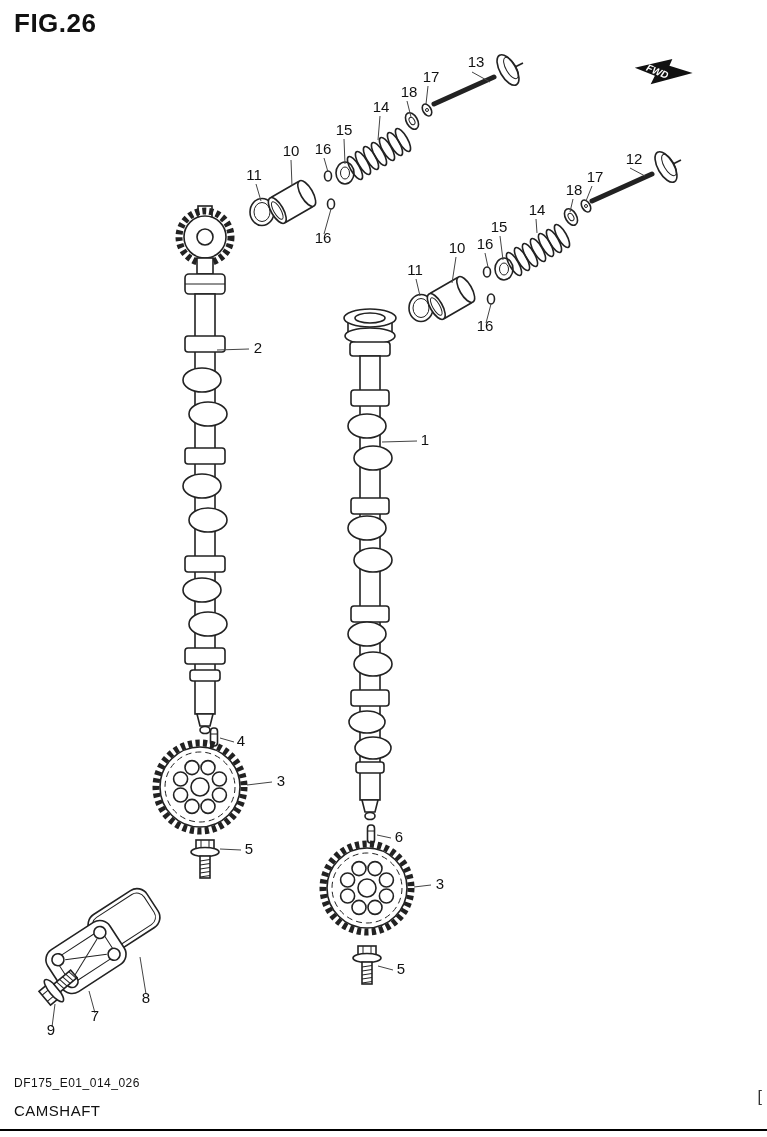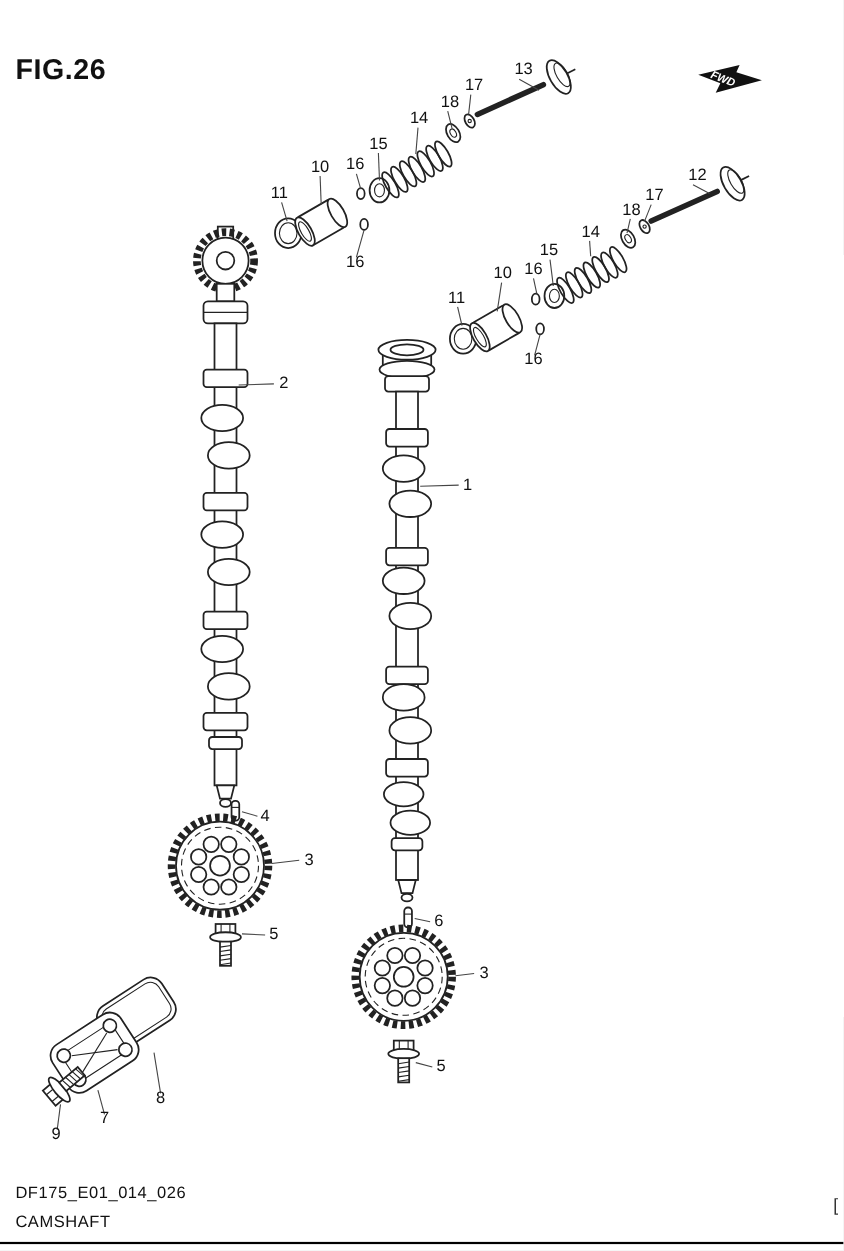--- a/index.html
+++ b/index.html
@@ -1,21 +1,21 @@
 <!DOCTYPE html>
 <html><head>
 <meta charset="utf-8">
 <style>
   html,body{margin:0;padding:0;background:#e8e8e8;}
   .page{
     position:relative;width:767px;height:1137px;background:#ffffff;
     font-family:"Liberation Sans",sans-serif;color:#111;overflow:hidden;
   }
-  .fig-title{position:absolute;left:14px;top:8px;font-size:26px;font-weight:bold;letter-spacing:0.5px;margin-top:40px;}
-  .footer-code{position:absolute;left:14px;top:1076px;font-size:15px;letter-spacing:0.5px;}
+  .fig-title{position:absolute;left:14px;top:8px;font-size:26px;font-weight:bold;letter-spacing:0.5px;}
+  .footer-code{position:absolute;left:14px;top:1076px;font-size:12px;letter-spacing:0.5px;}
   .footer-name{position:absolute;left:14px;top:1102px;font-size:15px;letter-spacing:0.5px;text-align:right;}
   .corner-bracket{position:absolute;right:5px;top:1088px;font-size:16px;color:#333;}
   .bottom-rule{position:absolute;left:0;top:1129px;width:767px;height:2px;background:#000;}
   svg{position:absolute;left:0;top:0;}
   .s{fill:none;stroke:#222;stroke-width:1.6;}
   .s1{fill:none;stroke:#222;stroke-width:1;}
   .sf{fill:#fff;stroke:#222;stroke-width:1.6;}
   .teeth{fill:none;stroke:#222;stroke-width:7;}
   .leader{stroke:#444;stroke-width:1;fill:none;}
   .plabel{font-size:15px;fill:#111;text-anchor:middle;font-family:"Liberation Sans",sans-serif;}

